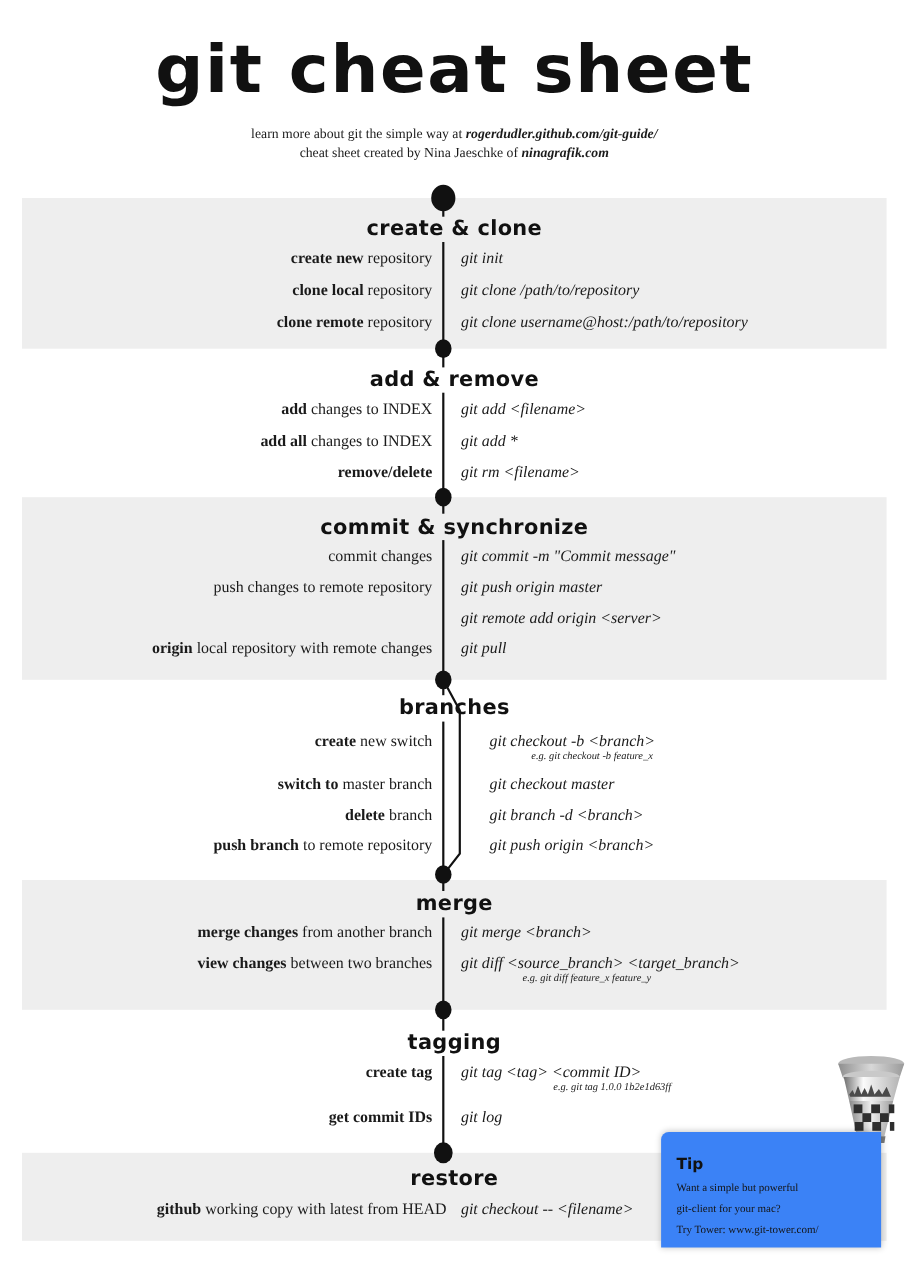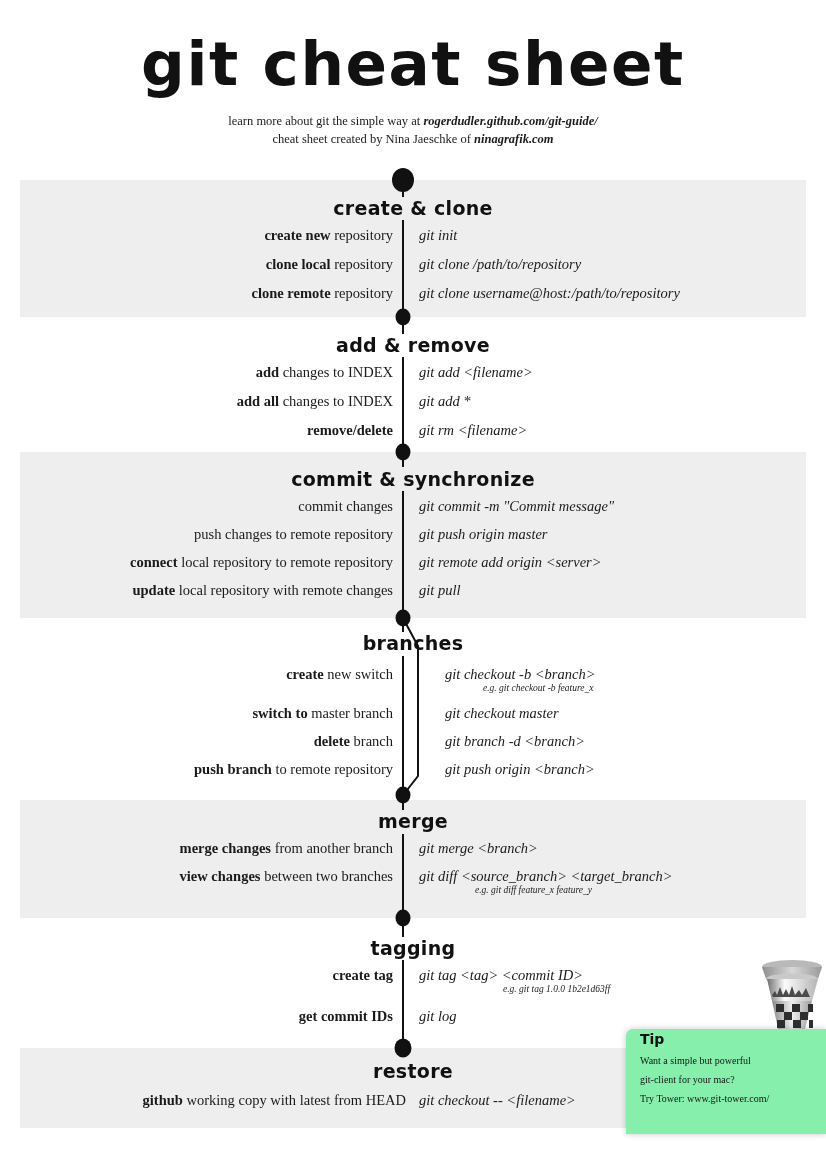--- a/index.html
+++ b/index.html
@@ -122,29 +122,29 @@
     white-space: nowrap;
     color: #222222;
   }
   .eg.indent { left: 483px; }
   .eg.indent2 { left: 475px; }
   .eg.indent3 { left: 503px; }
 
   
   #tip-card {
     position: absolute;
-    left: 626px;
+    left: 601px;
     top: 1029px;
     width: 200px;
     height: 105px;
-    background: #86efac;
+    background: #3b82f6;
     border-radius: 7px 0 0 0;
     box-shadow: 0 0 6px rgba(0,0,0,0.22);
     z-index: 20;
-    padding: 2px 0 0 14px;
+    padding: 22px 0 0 14px;
     box-sizing: border-box;
   }
   #tip-title {
     font-family: "DejaVu Sans", sans-serif;
     font-weight: bold;
     font-size: 14px;
     color: #111111;
     margin-bottom: 4px;
   }
   .tip-line {
@@ -252,25 +252,24 @@
   <div class="rows">
     <div class="row" style="height:28px;">
       <div class="label"><b></b><span>commit changes</span></div>
       <div class="cmd">git commit -m "Commit message"</div>
     </div>
     <div class="row" style="height:28px;">
       <div class="label"><b></b><span>push changes to remote repository</span></div>
       <div class="cmd">git push origin master</div>
     </div>
     <div class="row" style="height:28px;">
-      <div class="label"><b>connect</b><span> local repository to remote repository</span></div>
       <div class="cmd">git remote add origin &lt;server&gt;</div>
     </div>
     <div class="row" style="height:28px;">
-      <div class="label"><b>update</b><span> local repository with remote changes</span></div>
+      <div class="label"><b>origin</b><span> local repository with remote changes</span></div>
       <div class="cmd">git pull</div>
     </div>
   </div>
 </div>
 
 <div class="section" style="top:632px;">
   <div class="sec-head"><span class="headtext">branches</span></div>
   <div class="rows" style="margin-top:10px;">
     <div class="row" style="height:39px;">
       <div class="label"><b>create</b><span> new switch</span></div>

